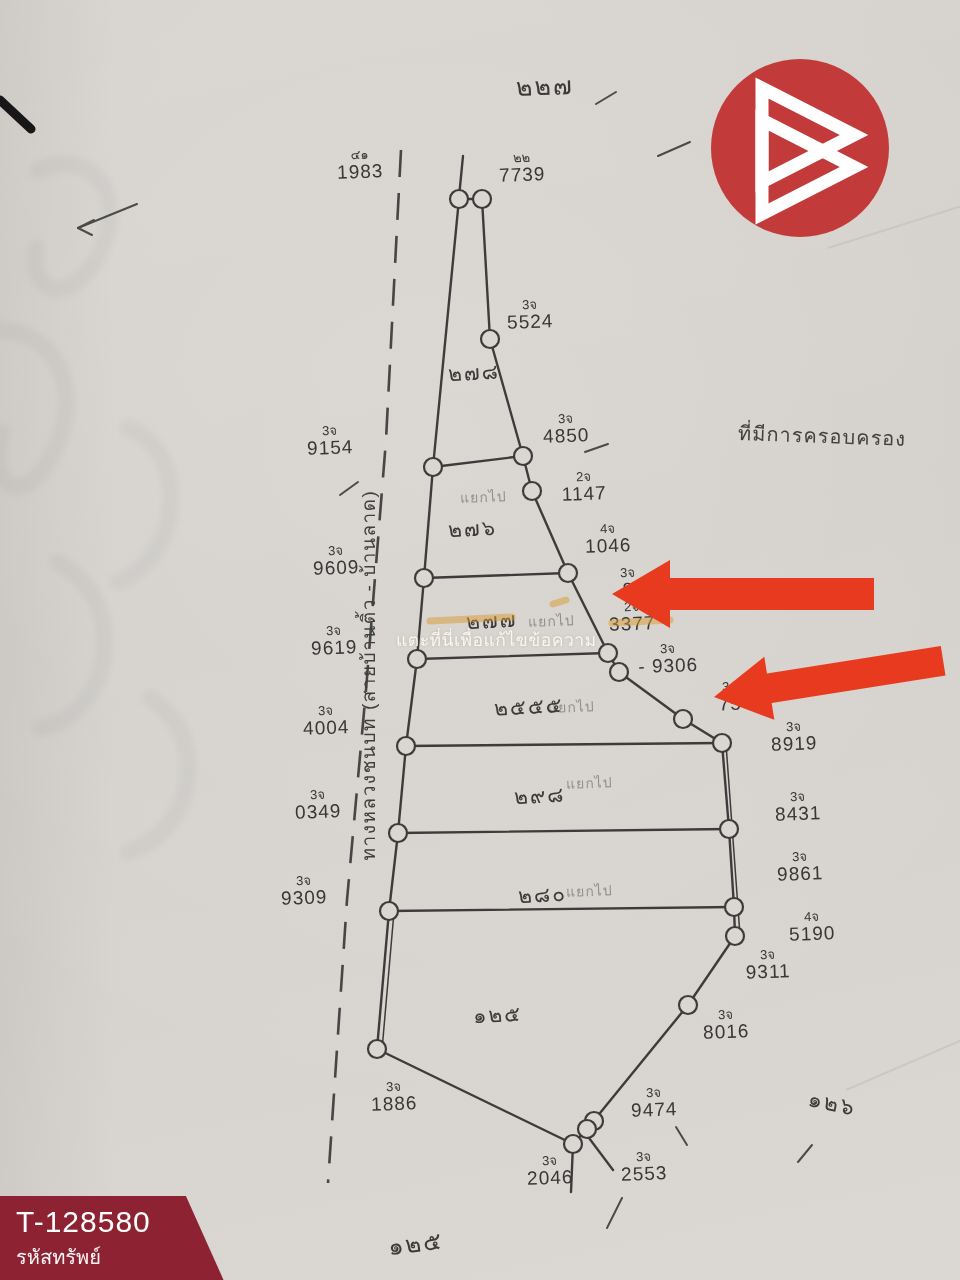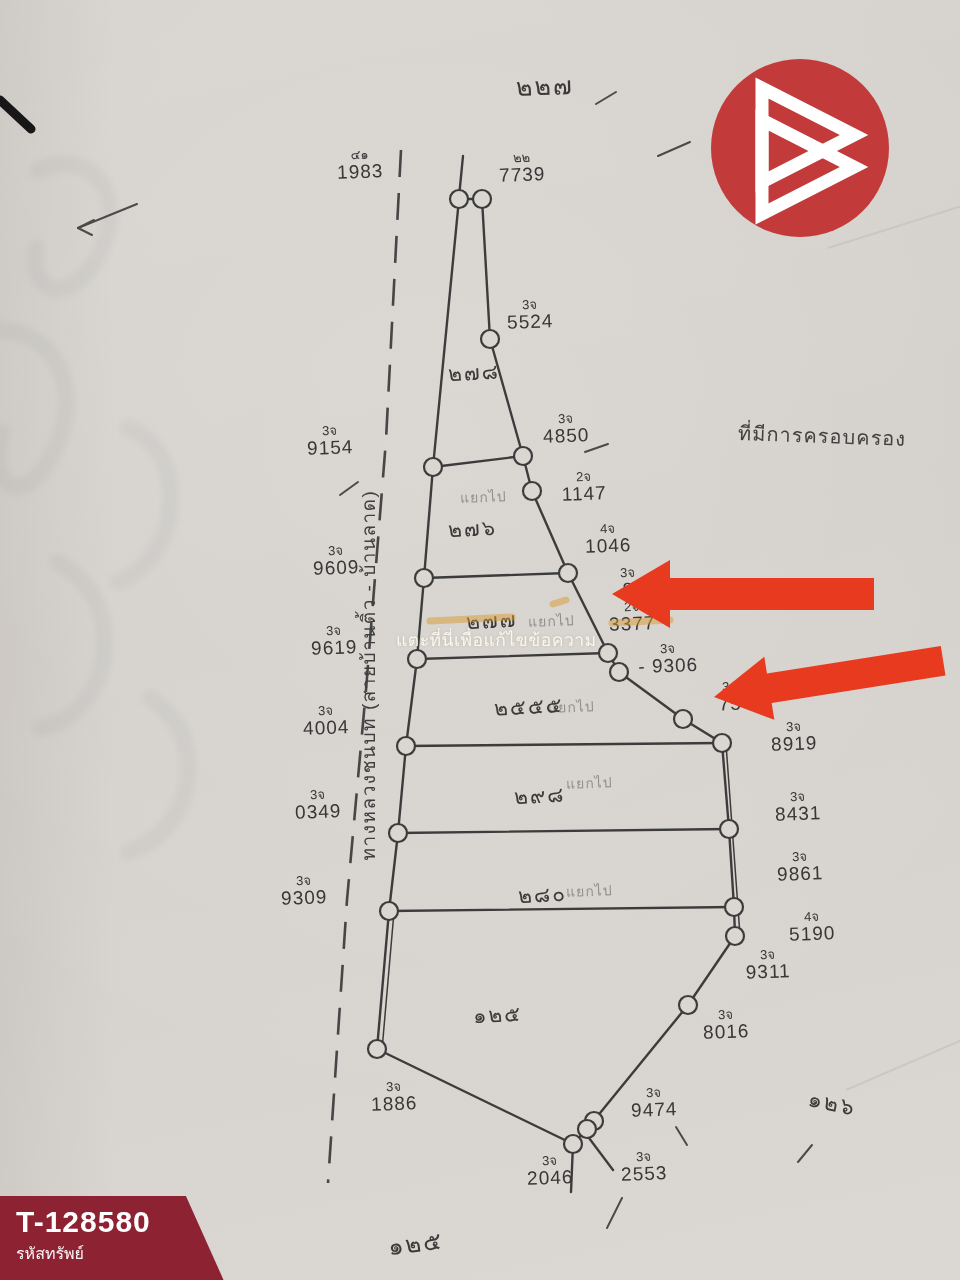--- a/index.html
+++ b/index.html
@@ -35,22 +35,22 @@
   #sheet-right{left:808px;top:1086px;font-size:22px;transform:rotate(12deg);letter-spacing:2px;}
   #road-label{position:absolute;left:83px;top:660px;width:570px;text-align:center;transform:rotate(-90deg);
     font-size:19px;color:#3f3f3f;letter-spacing:1.5px;z-index:2;white-space:nowrap;}
   #area-note{position:absolute;left:738px;top:420px;font-size:20px;color:#404040;transform:rotate(2deg);
     letter-spacing:1px;z-index:2;white-space:nowrap;}
   #watermark{position:absolute;left:396px;top:626px;font-size:17.5px;z-index:4;letter-spacing:.5px;
     color:rgba(255,255,250,.85);text-shadow:0 0 3px rgba(130,115,60,.30);white-space:nowrap;}
   #logo{position:absolute;left:706px;top:56px;z-index:5;}
   #banner{position:absolute;left:0;top:1196px;width:224px;height:85px;z-index:5;color:#fff;
     clip-path:polygon(0 0,83% 0,100% 100%,0 100%);padding:0;}
-  #code{font-size:30px;font-weight:bold;letter-spacing:1px;margin:9px 0 0 16px;}
-  #code-label{font-size:16px;margin:2px 0 16px 16px;opacity:.96;}
+  #code{font-size:30px;font-weight:normal;letter-spacing:1px;margin:9px 0 0 16px;}
+  #code-label{font-size:20px;margin:2px 0 16px 16px;opacity:.96;}
 </style>
 </head>
 <body>
 
 <div id="stage">
 
   <svg id="drawing" class="layer" width="960" height="1280" viewBox="0 0 960 1280">
       <path d="M38,170 C95,148 128,196 100,252 C72,308 28,296 36,248" class="ghost"></path>
       <path d="M-8,330 C58,326 92,398 44,468 C16,508 -14,478 2,432" class="ghost"></path>
       <path d="M128,428 C192,452 180,560 118,582" class="ghost"></path>

